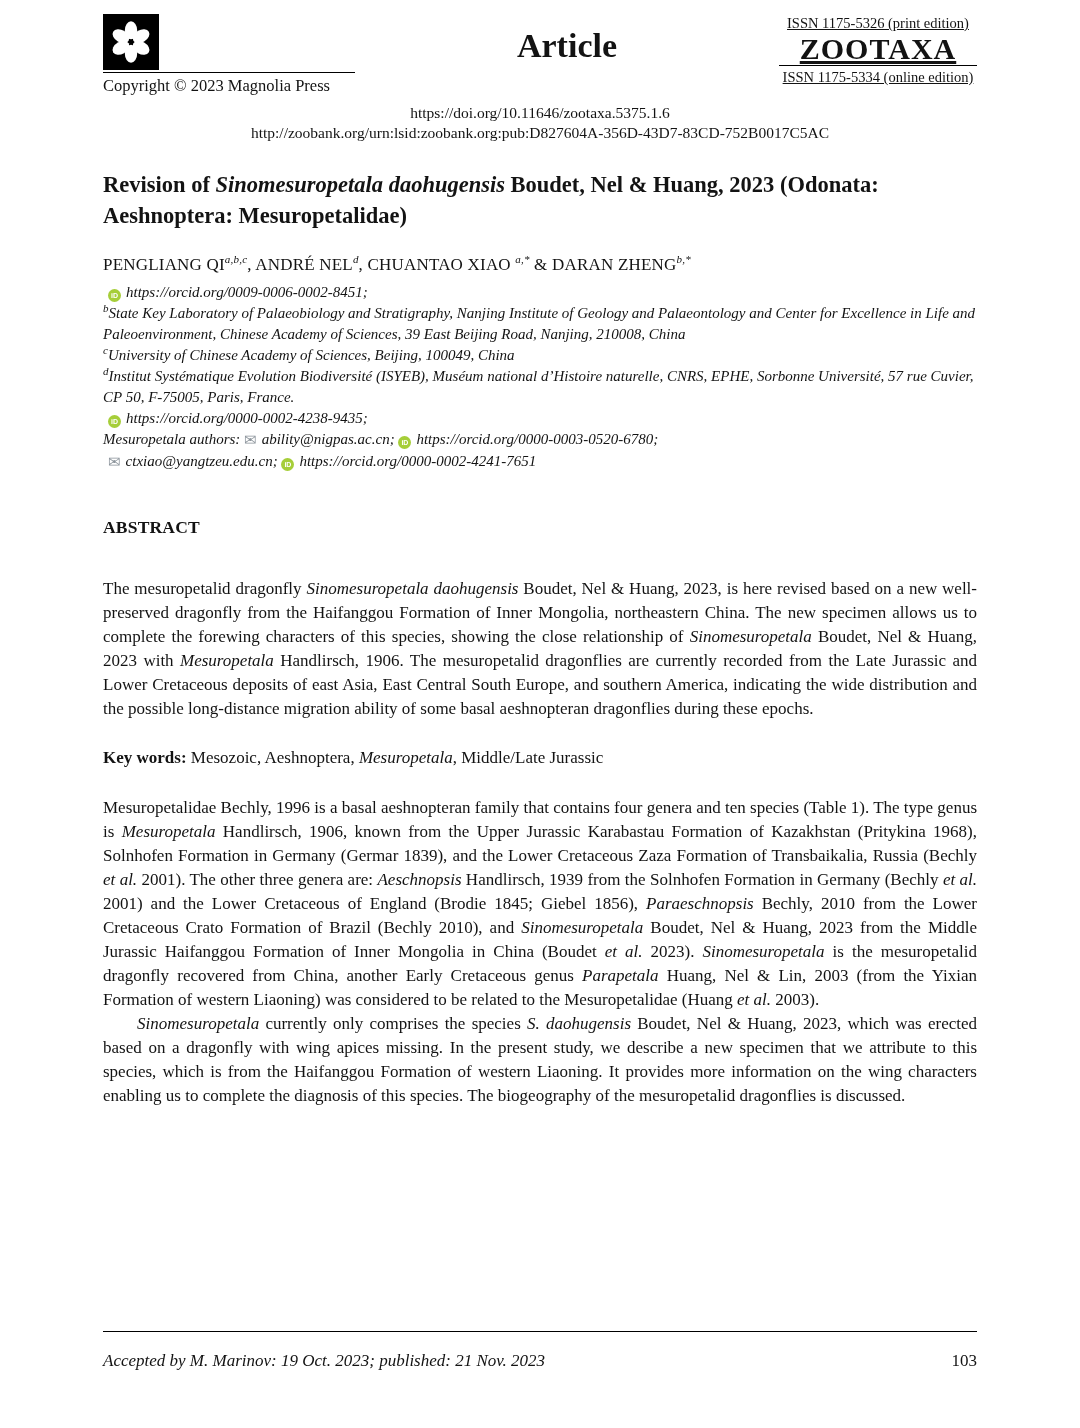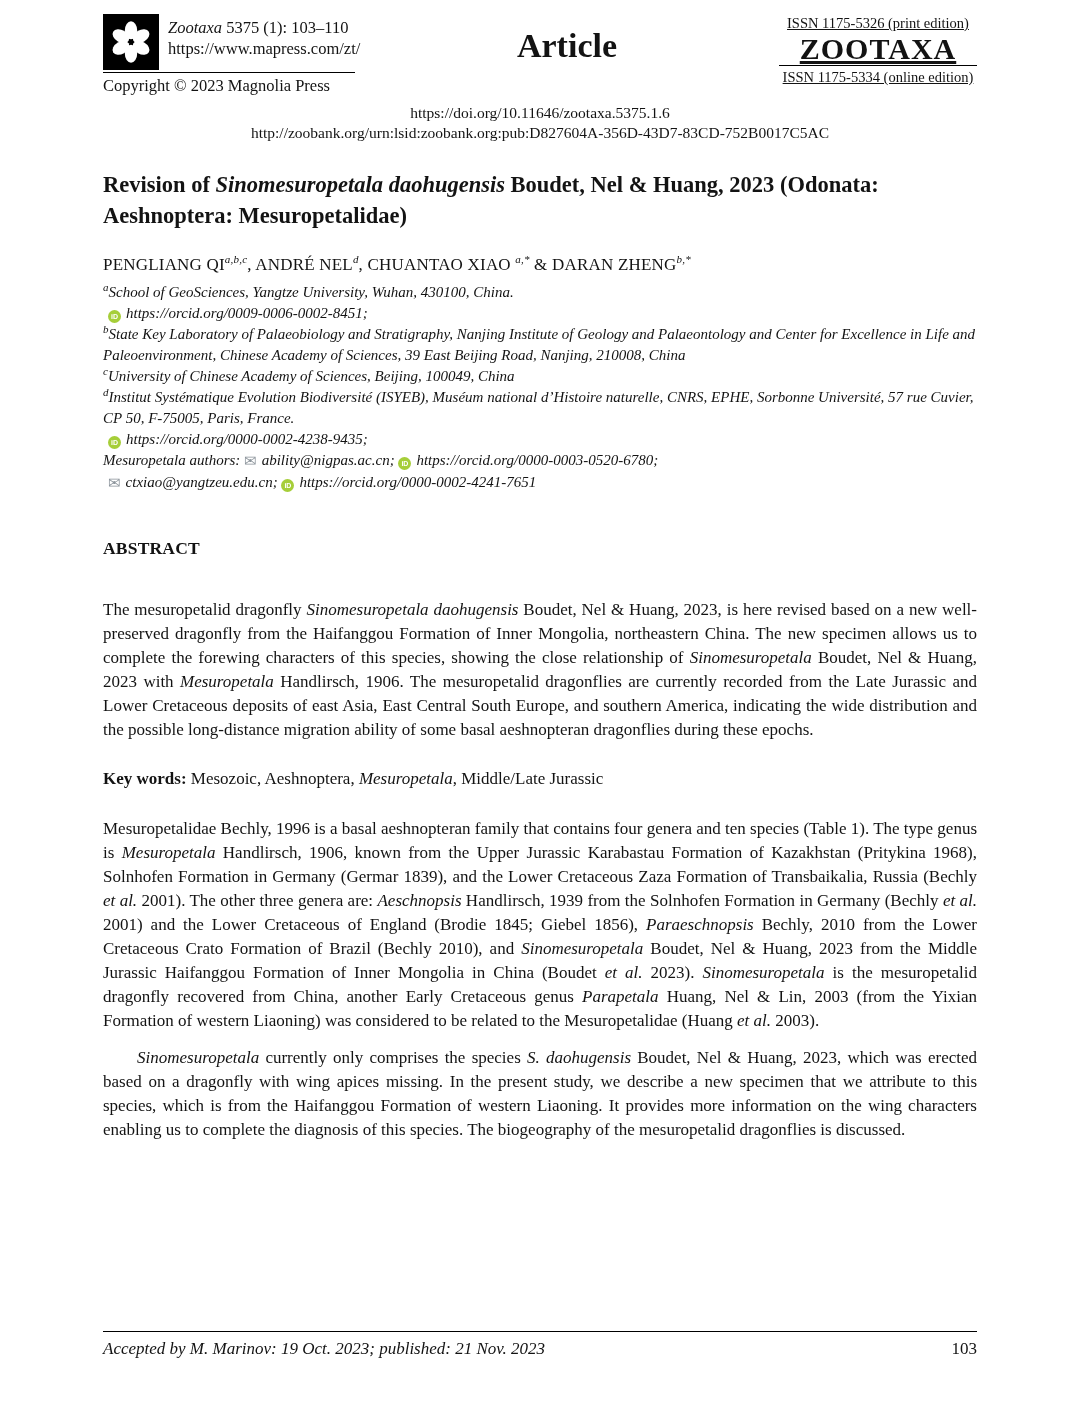--- a/index.html
+++ b/index.html
@@ -50,26 +50,26 @@
     margin-right:5px; vertical-align:-1px;
   }
 
   
   .h-section { margin-top:44px; font-size:17.5px; font-weight:bold; letter-spacing:0.2px; }
   .para { margin-top:39px; font-size:17px; line-height:24px; text-align:justify; }
   .keywords { margin-top:25px; font-size:17px; line-height:24px; }
   .h-intro { margin-top:51px; font-size:17.5px; font-weight:bold; }
   .h-intro .num { margin-right:15px; }
   .intro-p1 { margin-top:26px; }
-  .intro-p2 { margin-top:13px; text-indent:34px; }
+  .intro-p2 { margin-top:0; text-indent:34px; }
 
   
   .footer {
     position:absolute; left:103px; right:103px; top:1331px;
-    border-top:1.7px solid #000; padding-top:7px;
+    border-top:1.7px solid #000; padding-top:19px;
     display:flex; justify-content:space-between; align-items:flex-start;
     font-size:17px;
   }
   .footer-left { font-style:italic; }
 </style>
 </head>
 <body>
 
 <div class="page">
 
@@ -80,24 +80,20 @@
           <rect x="0" y="0" width="60" height="60" fill="#000"></rect>
           <g fill="#fff">
             <ellipse cx="30" cy="17.5" rx="6.6" ry="9.6" transform="rotate(0 30 30)"></ellipse>
             <ellipse cx="30" cy="17.5" rx="6.6" ry="9.6" transform="rotate(60 30 30)"></ellipse>
             <ellipse cx="30" cy="17.5" rx="6.6" ry="9.6" transform="rotate(120 30 30)"></ellipse>
             <ellipse cx="30" cy="17.5" rx="6.6" ry="9.6" transform="rotate(180 30 30)"></ellipse>
             <ellipse cx="30" cy="17.5" rx="6.6" ry="9.6" transform="rotate(240 30 30)"></ellipse>
             <ellipse cx="30" cy="17.5" rx="6.6" ry="9.6" transform="rotate(300 30 30)"></ellipse>
           </g>
         </svg>
-        <div class="hl-lines">
-          <div><span class="hl-journal-it">Zootaxa</span><span> 5375 (1): 103–110</span></div>
-          <div>https://www.mapress.com/zt/</div>
-        </div>
       </div>
       <div class="hl-rule"></div>
       <div class="hl-copy">Copyright © 2023 Magnolia Press</div>
     </div>
 
     <div class="header-center">Article</div>
 
     <div class="header-right">
       <div class="issn">ISSN 1175-5326 (print edition)</div>
       <div class="zootaxa">ZOOTAXA</div>
@@ -109,21 +105,20 @@
   <div class="doi-block">
     <div>https://doi.org/10.11646/zootaxa.5375.1.6</div>
     <div>http://zoobank.org/urn:lsid:zoobank.org:pub:D827604A-356D-43D7-83CD-752B0017C5AC</div>
   </div>
 
   <h1 class="title"><span>Revision of </span><span class="it">Sinomesuropetala daohugensis</span><span> Boudet, Nel &amp; Huang, 2023 (Odonata: Aeshnoptera: Mesuropetalidae)</span></h1>
 
   <div class="authors"><span>PENGLIANG QI</span><sup>a,b,c</sup><span>, ANDRÉ NEL</span><sup>d</sup><span>, CHUANTAO XIAO </span><sup>a,*</sup><span> &amp; DARAN ZHENG</span><sup>b,*</sup></div>
 
   <div class="affiliations">
-    <div class="aff-line"><sup>a</sup><span>School of GeoSciences, Yangtze University, Wuhan, 430100, China.</span></div>
     <div class="aff-line indent"><span class="icon-orcid">iD</span><span>https://orcid.org/0009-0006-0002-8451;</span></div>
     <div class="aff-line"><sup>b</sup><span>State Key Laboratory of Palaeobiology and Stratigraphy, Nanjing Institute of Geology and Palaeontology and Center for Excellence in Life and Paleoenvironment, Chinese Academy of Sciences, 39 East Beijing Road, Nanjing, 210008, China</span></div>
     <div class="aff-line"><sup>c</sup><span>University of Chinese Academy of Sciences, Beijing, 100049, China</span></div>
     <div class="aff-line"><sup>d</sup><span>Institut Systématique Evolution Biodiversité (ISYEB), Muséum national d’Histoire naturelle, CNRS, EPHE, Sorbonne Université, 57 rue Cuvier, CP 50, F-75005, Paris, France.</span></div>
     <div class="aff-line indent"><span class="icon-orcid">iD</span><span>https://orcid.org/0000-0002-4238-9435;</span></div>
     <div class="aff-line"><span>Mesuropetala authors: </span><span class="icon-email">✉</span><span>ability@nigpas.ac.cn; </span><span class="icon-orcid">iD</span><span>https://orcid.org/0000-0003-0520-6780;</span></div>
     <div class="aff-line indent"><span class="icon-email">✉</span><span>ctxiao@yangtzeu.edu.cn; </span><span class="icon-orcid">iD</span><span>https://orcid.org/0000-0002-4241-7651</span></div>
   </div>
 
   <h2 class="h-section">ABSTRACT</h2>

